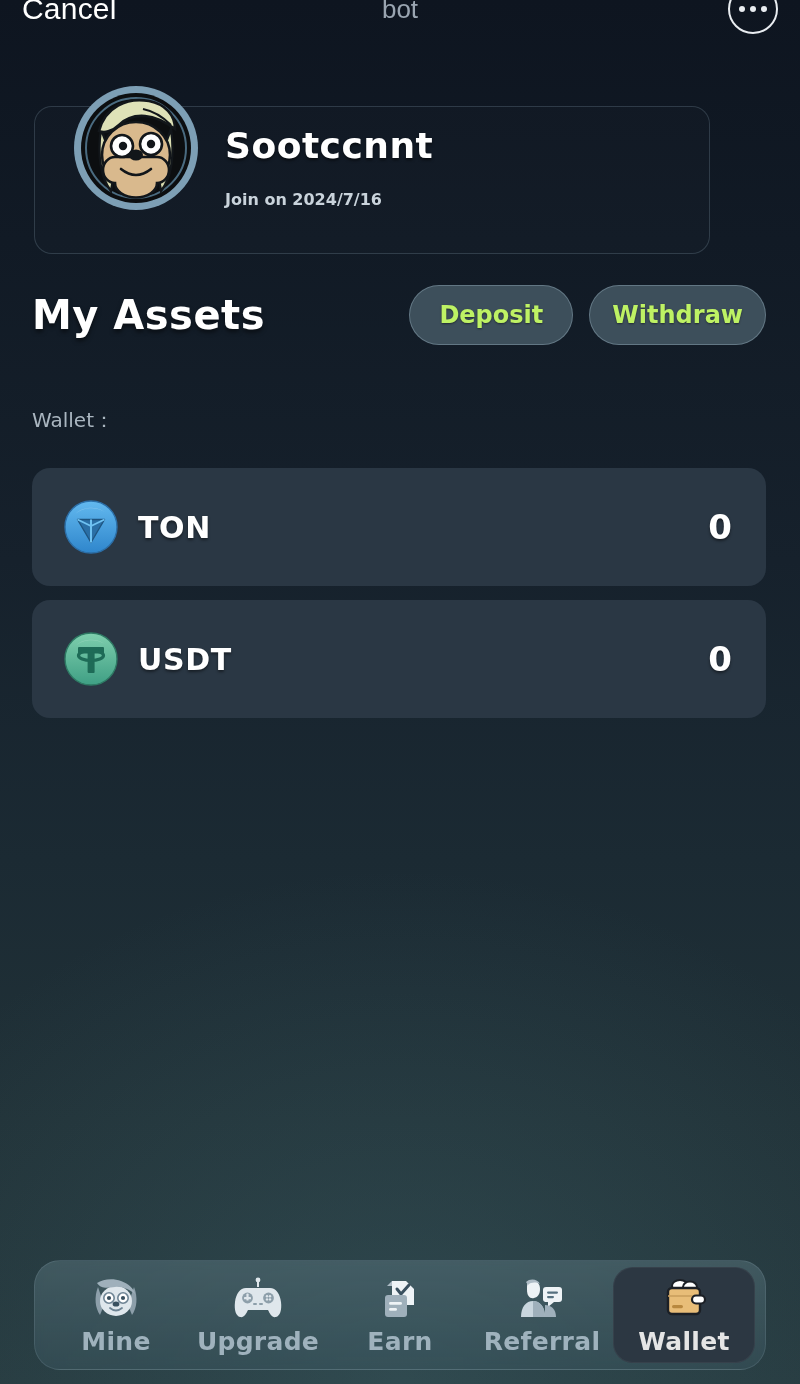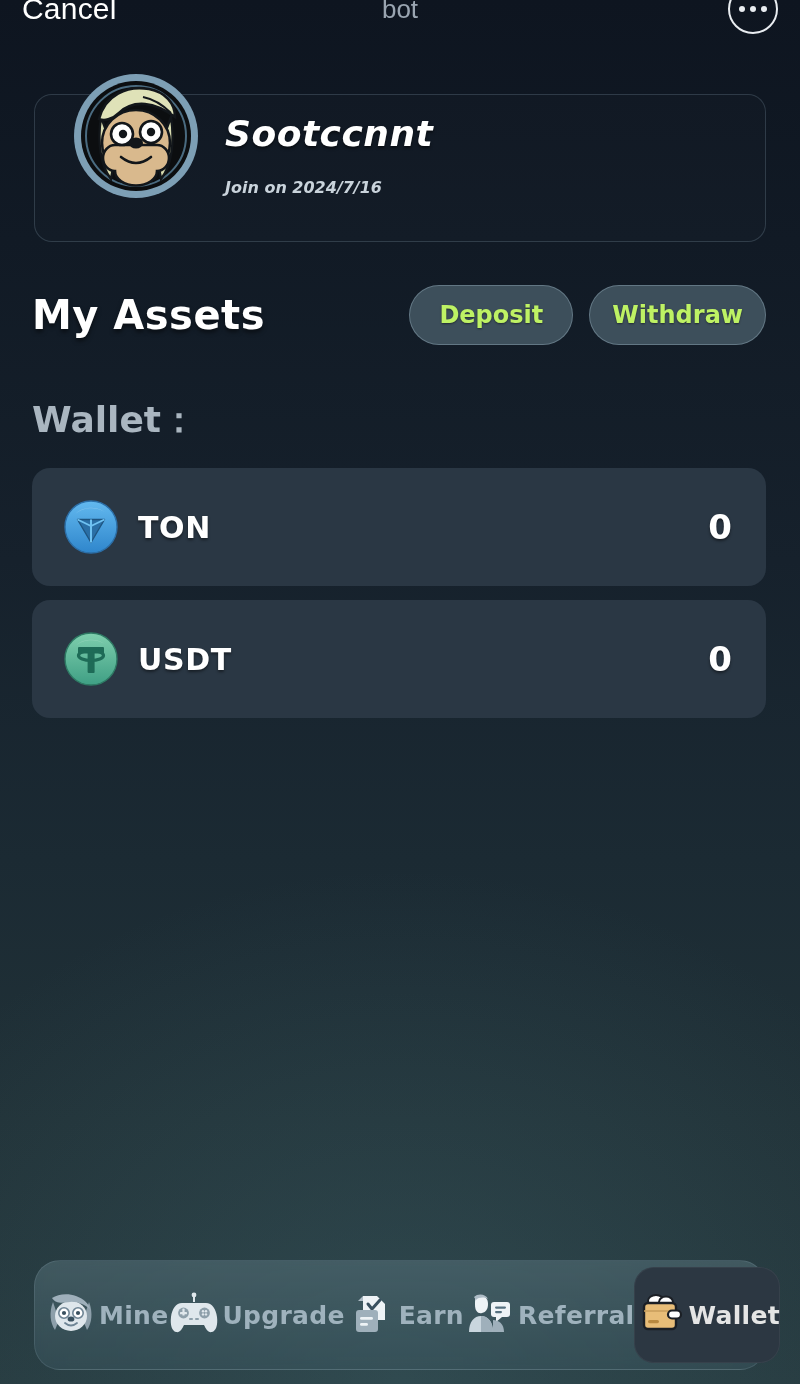--- a/index.html
+++ b/index.html
@@ -75,27 +75,26 @@
     display: block;
     width: 6px; height: 6px;
     border-radius: 50%;
     background: #e9edf1;
   }
 
   
   .profile-card {
     position: absolute;
     left: 34px;
-    top: 94px;
-    width: 732px;
+    top: 106px;
+    width: 676px;
     height: 148px;
     border: 1px solid rgba(150,178,195,0.22);
     border-radius: 18px;
     background: rgba(255,255,255,0.012);
-    font-style: italic;
   }
   .avatar {
     position: absolute;
     left: 36px;
     top: -24px;
     width: 130px;
     height: 130px;
   }
   .avatar svg { display:block; width:130px; height:130px; }
 
@@ -166,22 +165,22 @@
     position: absolute;
     left: 32px;
     right: 44px;
     top: 396px;
     height: 48px;
     display: flex;
     align-items: center;
   }
   .wallet-label {
     color: #aab6c0;
-    font-size: 36px;
-    font-weight: 700;
+    font-size: 20px;
+    font-weight: 400;
     font-family: "DejaVu Sans", sans-serif;
   }
   .connect-link {
     margin-left: auto;
     color: #a8ddf5;
     font-size: 30px;
     font-weight: 700;
     font-family: "DejaVu Sans", sans-serif;
     text-decoration: underline;
     text-underline-offset: 7px;
@@ -239,21 +238,21 @@
     display: flex;
     align-items: center;
     padding: 0 10px;
     backdrop-filter: blur(4px);
   }
   .tab {
     flex: 1 1 0;
     height: 96px;
     border-radius: 20px;
     display: flex;
-    flex-direction: row;
+    flex-direction: column;
     align-items: center;
     justify-content: center;
     gap: 2px;
     cursor: pointer;
   }
   .tab.active {
     background: #2c3742;
     box-shadow: inset 0 0 0 1px rgba(255,255,255,0.05);
   }
   .tab-icon { width: 52px; height: 50px; display:flex; align-items:center; justify-content:center; }

